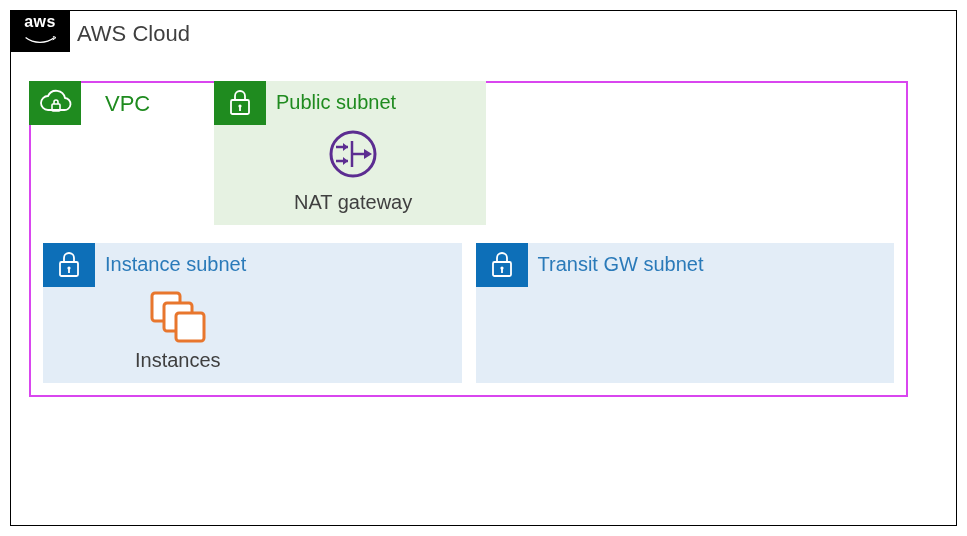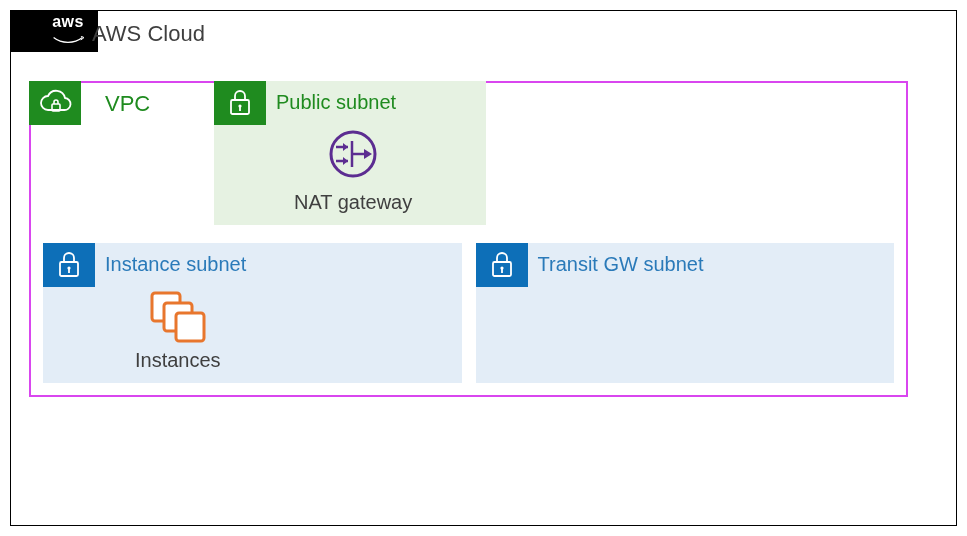--- a/index.html
+++ b/index.html
@@ -21,37 +21,36 @@
     box-sizing: border-box;
   }
   .aws-badge {
     position: absolute;
     left: -1px; top: -1px;
     width: 60px; height: 42px;
     background: #000;
     display: flex;
     align-items: center;
     justify-content: center;
-    padding-left: 28px;
   }
   .aws-logo {
     color: #fff;
     font-size: 16px;
     font-weight: 600;
     letter-spacing: 0.5px;
     line-height: 1;
     text-align: center;
   }
   .aws-smile {
     width: 34px; height: 8px;
     margin-top: -2px;
   }
   .aws-cloud-label {
     position: absolute;
-    left: 81px;
+    left: 66px;
     top: 10px;
     font-size: 22px;
     color: #3f3f3f;
   }
 
   .vpc {
     position: absolute;
     left: 18px;
     top: 70px;
     width: 879px;

